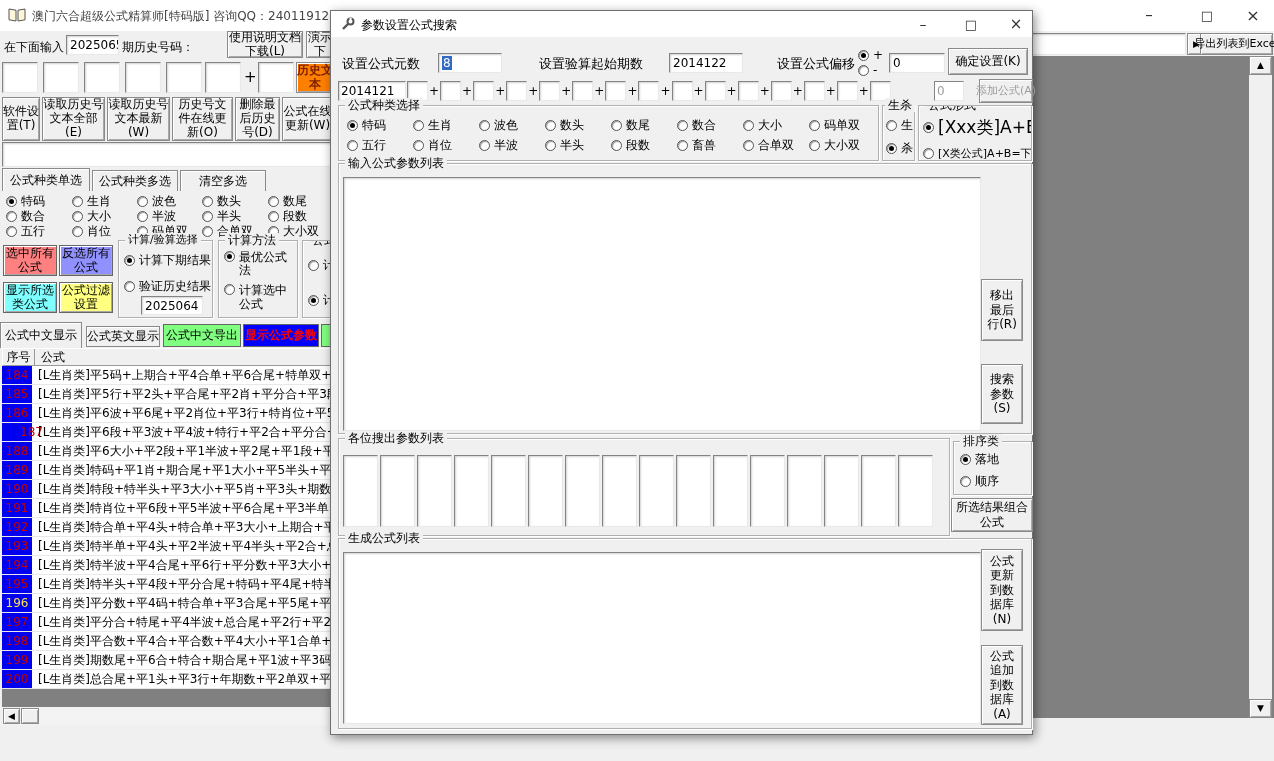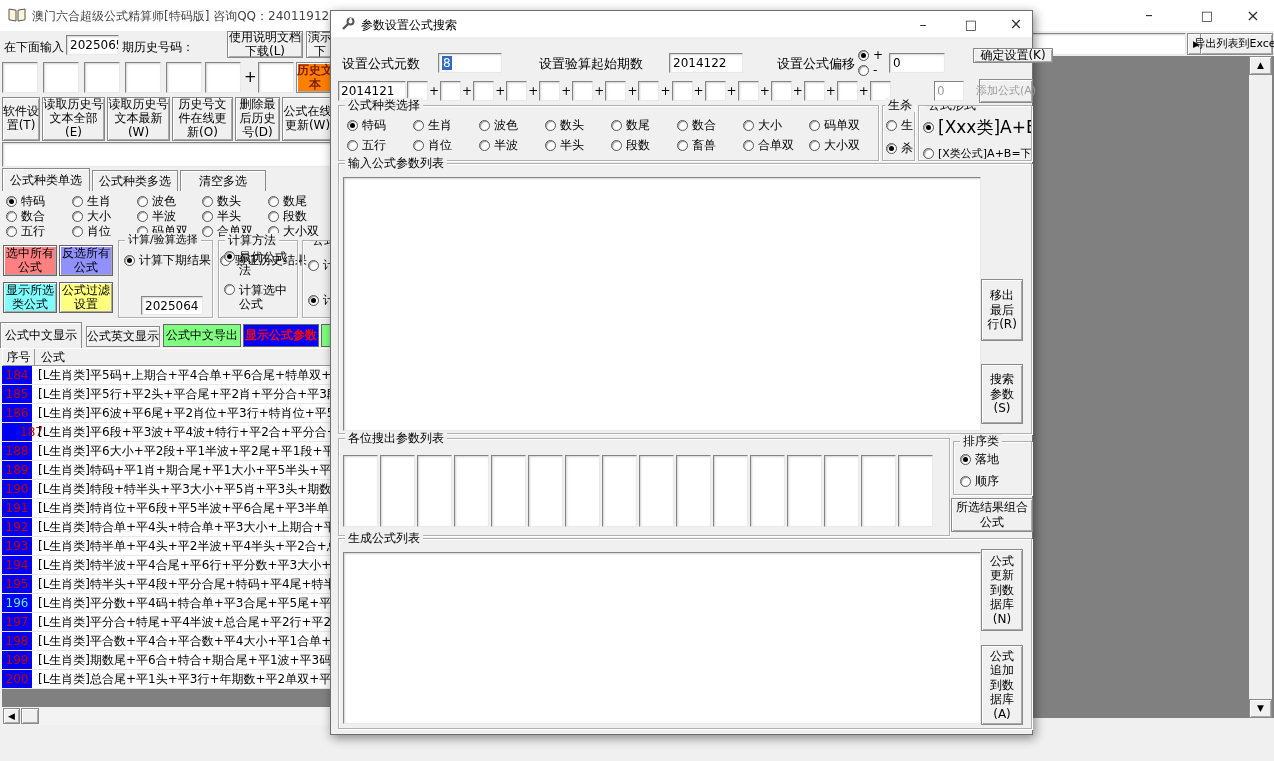--- a/index.html
+++ b/index.html
@@ -160,21 +160,21 @@
 
     <div class="abs" id="sel-btns" style="left:0;top:240px;width:117px;height:80px">
         <div class="btn" style="left: 3px; top: 5px; width: 54px; height: 31px; background: rgb(255, 128, 128); border-color: rgb(102, 102, 102);">选中所有公式</div>
         <div class="btn" style="left: 59px; top: 5px; width: 54px; height: 31px; background: rgb(144, 144, 255); border-color: rgb(102, 102, 102);">反选所有公式</div>
         <div class="btn" style="left: 3px; top: 42px; width: 54px; height: 31px; background: rgb(128, 255, 255); border-color: rgb(102, 102, 102);">显示所选类公式</div>
         <div class="btn" style="left: 59px; top: 42px; width: 54px; height: 31px; background: rgb(255, 255, 128); border-color: rgb(102, 102, 102);">公式过滤设置</div>
       </div>
 
     <div class="group" style="left:118px;top:240px;width:95px;height:78px">
       <span class="legend" style="font-size:11px">计算/验算选择</span>
-      <div id="calc-r" style="position:absolute;left:5px;top:11px;display:flex;flex-direction:row;gap:9px;font-size:11px">
+      <div id="calc-r" style="position:absolute;left:5px;top:11px;display:flex;flex-direction:column;gap:9px;font-size:11px">
           <span class="ritem">
             <span class="rc on"></span>
             <span class="rl">计算下期结果</span>
           </span>
           <span class="ritem">
             <span class="rc"></span>
             <span class="rl">验证历史结果</span>
           </span>
         </div>
       <div class="inp" style="left:22px;top:55px;width:62px;height:19px">2025064</div>
@@ -263,21 +263,21 @@
         </div>
         <div class="trow">
           <div class="tno" style="background: rgb(0, 0, 240); color: rgb(192, 0, 0);">194</div>
           <div class="tfx">[L生肖类]特半波+平4合尾+平6行+平分数+平3大小+特段+平3尾+平</div>
         </div>
         <div class="trow">
           <div class="tno" style="background: rgb(0, 0, 240); color: rgb(192, 0, 0);">195</div>
           <div class="tfx">[L生肖类]特半头+平4段+平分合尾+特码+平4尾+特半单+特半头+特</div>
         </div>
         <div class="trow">
-          <div class="tno" style="background: rgb(0, 0, 240); color: #5eead4;">196</div>
+          <div class="tno" style="background: rgb(0, 0, 240); color: #fde047;">196</div>
           <div class="tfx">[L生肖类]平分数+平4码+特合单+平3合尾+平5尾+平3单双+平6肖位</div>
         </div>
         <div class="trow">
           <div class="tno" style="background: rgb(0, 0, 240); color: rgb(192, 0, 0);">197</div>
           <div class="tfx">[L生肖类]平分合+特尾+平4半波+总合尾+平2行+平2合单+平3半波</div>
         </div>
         <div class="trow">
           <div class="tno" style="background: rgb(0, 0, 240); color: rgb(192, 0, 0);">198</div>
           <div class="tfx">[L生肖类]平合数+平4合+平合数+平4大小+平1合单+平5半头+平4大</div>
         </div>
@@ -331,21 +331,21 @@
     <span class="abs" style="left:446px;top:44px;font-size:13px">设置公式偏移</span>
     <span class="ritem abs" style="left:527px;top:37px">
       <span class="rc on"></span>
       <span class="rl">+</span>
     </span>
     <span class="ritem abs" style="left:527px;top:52px">
       <span class="rc"></span>
       <span class="rl">-</span>
     </span>
     <div class="inp" style="left:558px;top:42px;width:56px;height:20px">0</div>
-    <div class="btn" style="left:642px;top:37px;width:80px;height:15px;white-space:nowrap;word-break:keep-all">确定设置(K)</div>
+    <div class="btn" style="left:617px;top:37px;width:80px;height:27px;white-space:nowrap;word-break:keep-all">确定设置(K)</div>
 
     <div class="abs" id="plusrow" style="left:7px;top:69px;width:612px;height:22px;display:flex;align-items:center;gap:1px">
         <div style="position: relative; width: 68px; height: 20px; background: rgb(255, 255, 255); border-width: 1px; border-style: solid; border-image: initial; border-color: rgb(132, 132, 132) rgb(233, 233, 233) rgb(233, 233, 233) rgb(132, 132, 132); box-shadow: rgba(0, 0, 0, 0.18) 1px 1px 2px inset; display: flex; align-items: center; padding: 0px 2px; flex: 0 0 auto;">2014121</div>
         <div style="width: 21px; height: 20px; background: rgb(255, 255, 255); border-width: 1px; border-style: solid; border-image: initial; border-color: rgb(132, 132, 132) rgb(233, 233, 233) rgb(233, 233, 233) rgb(132, 132, 132); box-shadow: rgba(0, 0, 0, 0.18) 1px 1px 2px inset; flex: 0 0 auto;"></div>
         <span class="plus">+</span>
         <div style="width: 21px; height: 20px; background: rgb(255, 255, 255); border-width: 1px; border-style: solid; border-image: initial; border-color: rgb(132, 132, 132) rgb(233, 233, 233) rgb(233, 233, 233) rgb(132, 132, 132); box-shadow: rgba(0, 0, 0, 0.18) 1px 1px 2px inset; flex: 0 0 auto;"></div>
         <span class="plus">+</span>
         <div style="width: 21px; height: 20px; background: rgb(255, 255, 255); border-width: 1px; border-style: solid; border-image: initial; border-color: rgb(132, 132, 132) rgb(233, 233, 233) rgb(233, 233, 233) rgb(132, 132, 132); box-shadow: rgba(0, 0, 0, 0.18) 1px 1px 2px inset; flex: 0 0 auto;"></div>
         <span class="plus">+</span>
         <div style="width: 21px; height: 20px; background: rgb(255, 255, 255); border-width: 1px; border-style: solid; border-image: initial; border-color: rgb(132, 132, 132) rgb(233, 233, 233) rgb(233, 233, 233) rgb(132, 132, 132); box-shadow: rgba(0, 0, 0, 0.18) 1px 1px 2px inset; flex: 0 0 auto;"></div>

